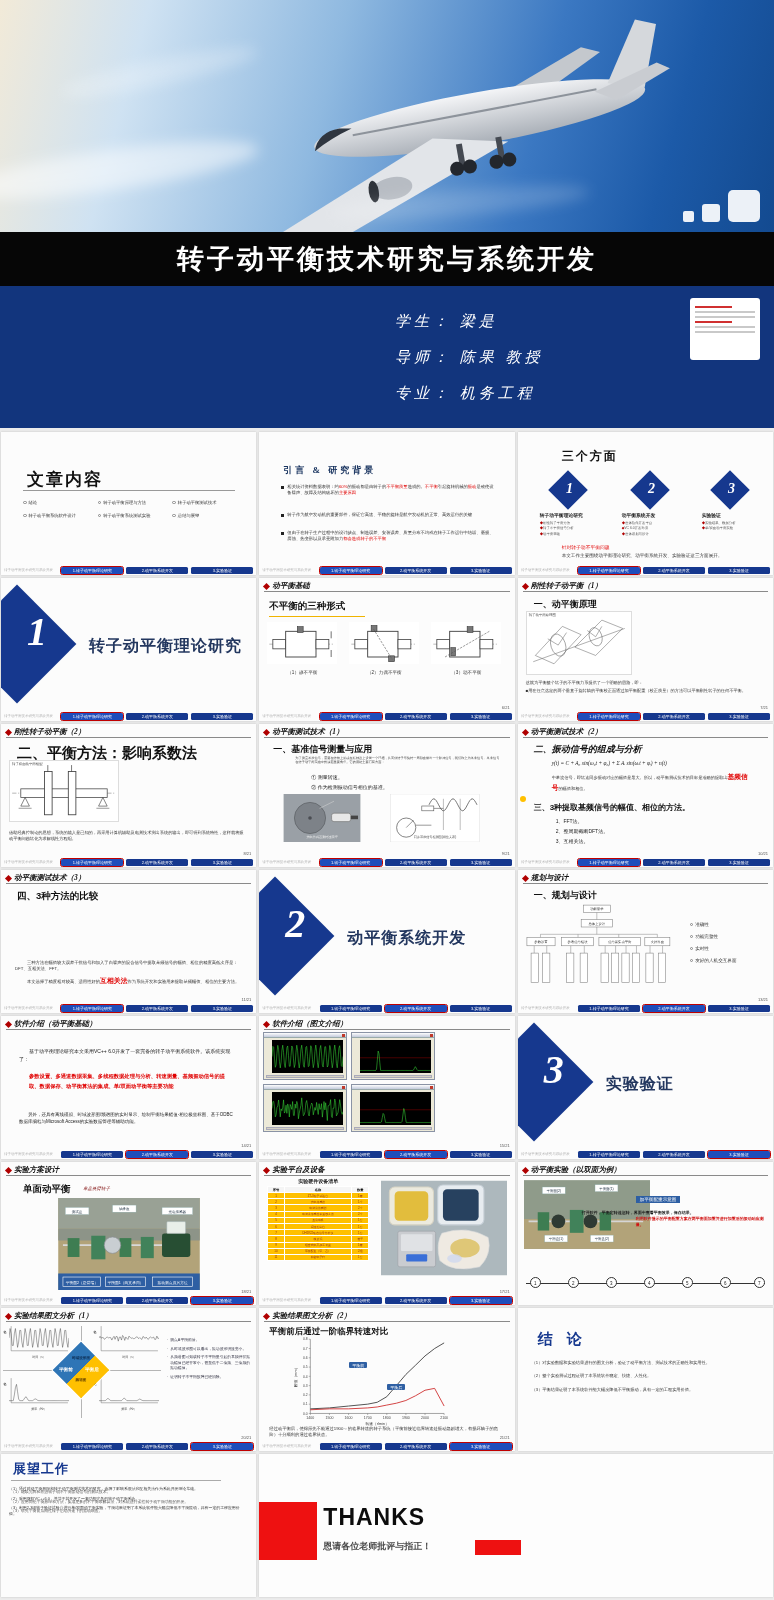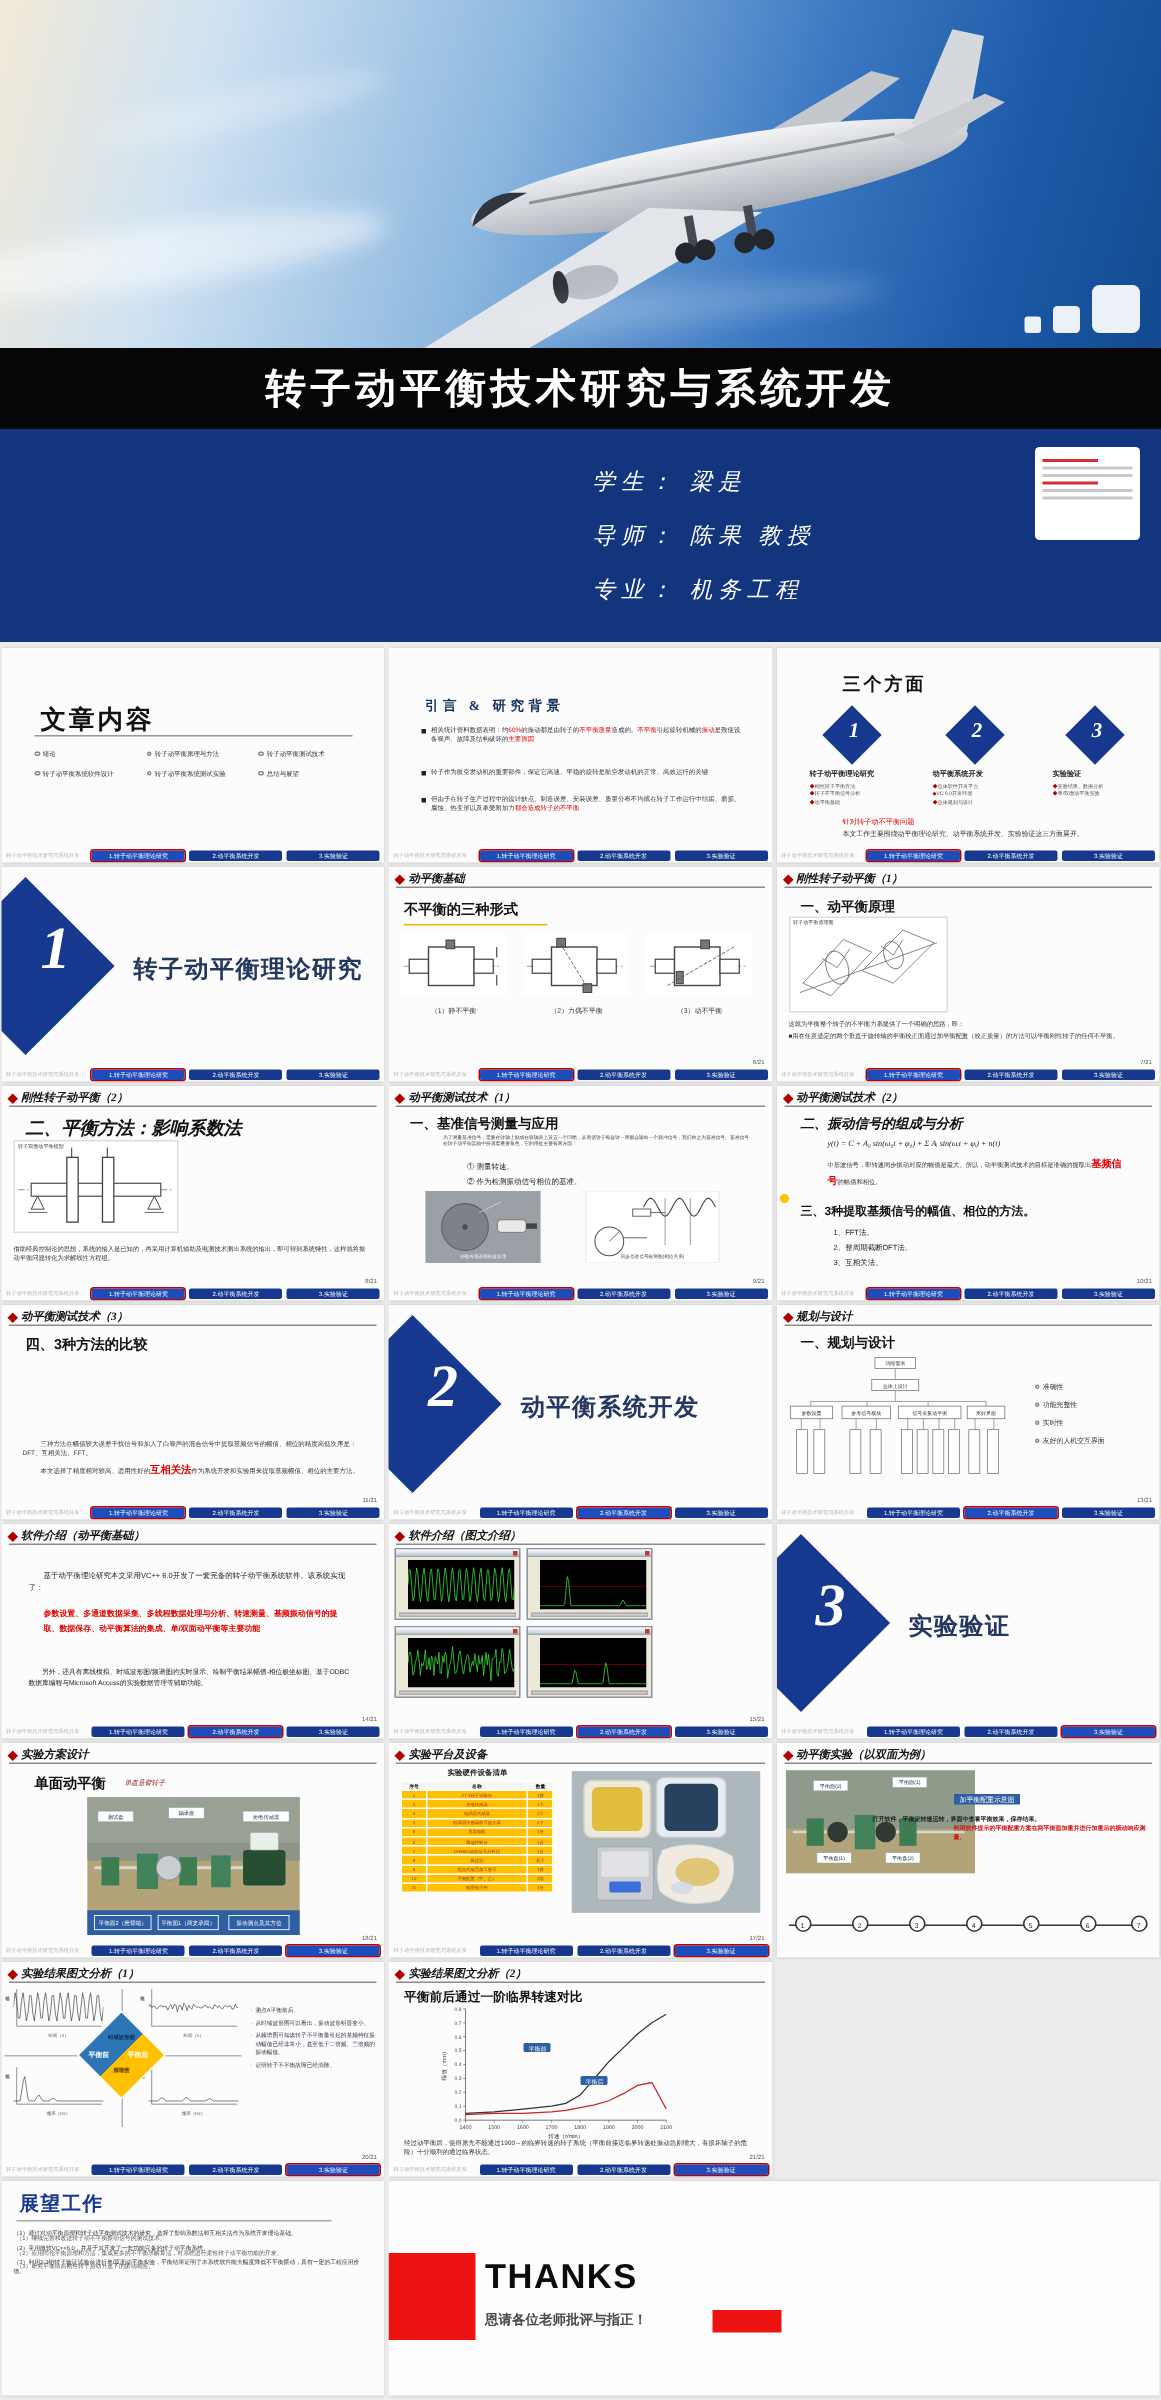--- a/index.html
+++ b/index.html
@@ -404,21 +404,21 @@
         </div>
     </div>
   </div>
 
   <div class="srow">
     <div class="slide">
       <div class="s-head">
           <span class="dmd"></span>
           <span class="ht">刚性转子动平衡（2）</span>
         </div>
-      <div class="t1" style="left:16px;top:20px;font-size:12px;font-style:italic;">二、平衡方法：影响系数法</div>
+      <div class="t1" style="left:16px;top:20px;font-size:15px;">二、平衡方法：影响系数法</div>
       <div style="position:absolute;left:8px;top:36px;width:110px;height:62px;border:0.4px solid #ddd;background:#fff;">
         <span class="figlab" style="position:absolute;left:2px;top:1px;">转子双面动平衡模型</span>
         <svg viewBox="0 0 100 52" style="width:100%;height:100%;">
           <line x1="2" y1="28" x2="98" y2="28" stroke="#777" stroke-width="0.5" stroke-dasharray="4 1.5 1 1.5"></line>
           <rect x="10" y="24" width="80" height="8" fill="#fff" stroke="#444" stroke-width="0.7"></rect>
           <rect x="32" y="8" width="7" height="40" fill="#fff" stroke="#444" stroke-width="0.8"></rect>
           <rect x="54" y="8" width="7" height="40" fill="#fff" stroke="#444" stroke-width="0.8"></rect>
           <line x1="35" y1="8" x2="35" y2="2" stroke="#333" stroke-width="0.6"></line>
           <line x1="57" y1="8" x2="57" y2="2" stroke="#333" stroke-width="0.6"></line>
           <polygon points="14,32 10,40 18,40" fill="none" stroke="#444" stroke-width="0.6"></polygon>
@@ -1029,20 +1029,28 @@
       <div class="body-txt" style="left:10px;top:118px;width:232px;font-size:4.3px;line-height:1.5;">经过动平衡后，使得原先不能通过1900～的临界转速的转子系统（平衡前接近临界转速处振动急剧增大，有损坏轴子的危险）十分顺利的通过临界状态。</div>
       <div class="pg">21/21</div>
       <div class="s-foot">
           <span class="wm">转子动平衡技术研究与系统开发</span>
           <span class="tab">1.转子动平衡理论研究</span>
           <span class="tab">2.动平衡系统开发</span>
           <span class="tab active">3.实验验证</span>
         </div>
     </div>
 
+    <div class="slide">
+      <div class="concl-title">结 论</div>
+      <div class="concl-items">
+        <div>（1）对实验数据和实验结果进行的图文分析，验证了动平衡方法、测试技术的正确性和实用性。</div>
+        <div>（2）整个实验测试过程证明了本系统软件稳定、快捷、人性化。</div>
+        <div>（3）平衡结果证明了本系统软件能大幅度降低不平衡振动，具有一定的工程实用价值。</div>
+      </div>
+    </div>
   </div>
 
   <div class="srow">
     <div class="slide">
       <div class="fut-title">展望工作</div>
       <div class="fut-rule"></div>
       <div class="fut-layer" style="top:32px;">
         <div>（1）通过对动平衡原理和转子动平衡测试技术的研究，选择了影响系数法和互相关法作为系统开发理论基础。</div>
         <div>（2）采用微软VC++6.0，并基于其开发了一套功能完备的转子动平衡系统。</div>
         <div>（3）利用2-3组转子验证试验台进行单/双面动平衡实验，平衡结果证明了本系统软件能大幅度降低不平衡振动，具有一定的工程应用价值。</div>

